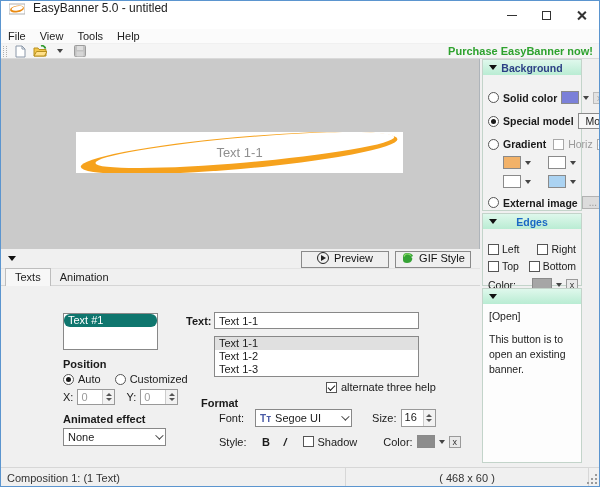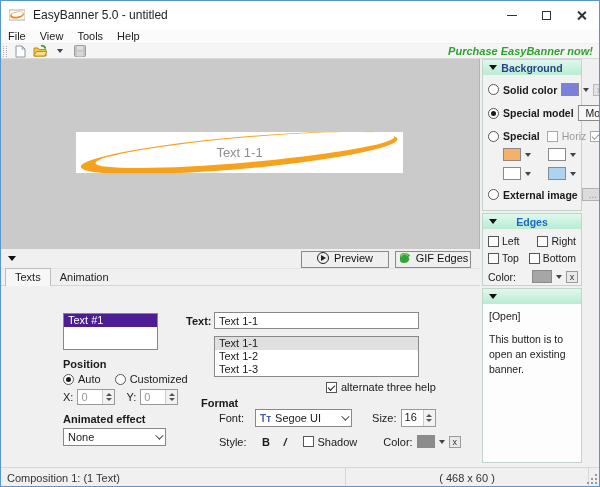--- a/index.html
+++ b/index.html
@@ -1,35 +1,35 @@
 <!DOCTYPE html>
 <html><head>
 <meta charset="utf-8">
 <style>
   * { box-sizing: border-box; margin: 0; padding: 0; }
   html,body { width:600px; height:487px; }
   body { font-family: "Liberation Sans", "DejaVu Sans", sans-serif; font-size: 11px; color:#1a1a1a; }
   #win { position:relative; width:600px; height:487px; background:#f0f0f0; border:1px solid #5b95cf; overflow:hidden; }
 
   
-  .titlebar { position:absolute; left:0; top:0; width:100%; height:28px; background:#ffffff; display:flex; align-items:center; }
+  .titlebar { position:absolute; left:0; top:0; width:100%; height:28px; background:#ffffff; display:flex; }
   .app-ico { width:16px; height:16px; margin:0 8px 0 8px; }
   .title-text { font-size:12px; color:#222; }
   .win-controls { position:absolute; right:0; top:0; height:28px; display:flex; }
   .win-btn { width:35px; height:28px; display:flex; align-items:center; justify-content:center; }
   .glyph-min { width:10px; height:1px; background:#333; display:block; }
   .glyph-max { width:9px; height:9px; border:1px solid #333; display:block; }
   .glyph-close { position:relative; width:11px; height:11px; display:block; }
   .glyph-close::before,.glyph-close::after { content:""; position:absolute; left:5px; top:0; width:1.5px; height:11px; background:#333; }
   .glyph-close::before { transform:rotate(45deg); } .glyph-close::after { transform:rotate(-45deg); }
 
   
   .menubar { position:absolute; left:0; top:28px; width:100%; height:15px; background:#fbfbfb; display:flex; align-items:center; border-bottom:1px solid #f0f0f0; }
   .menu-item { padding:0 7px; height:100%; display:flex; align-items:center; color:#222; }
-  .toolbar { position:absolute; left:0; top:43px; width:100%; height:15px; background:#f5f5f5; border-bottom:1px solid #d9d9d9; display:flex; align-items:center;font-style:italic; }
+  .toolbar { position:absolute; left:0; top:43px; width:100%; height:15px; background:#f5f5f5; border-bottom:1px solid #d9d9d9; display:flex; align-items:center; }
   .grip-v { width:4px; height:11px; margin:0 3px 0 2px; border-left:1px dotted #b0b0b0; border-right:1px dotted #b0b0b0; }
   .tb-ico { width:14px; height:13px; margin:0 3px; display:flex; align-items:center; justify-content:center; }
   .tri-down { width:0; height:0; border-left:3px solid transparent; border-right:3px solid transparent; border-top:4px solid #444; }
   .purchase { margin-left:auto; margin-right:6px; color:#2ea22e; font-weight:bold; }
 
   
   .canvas { position:absolute; left:0; top:58px; width:479px; height:190px; background:#cacaca; border-right:1px solid #aeb4ba; }
   .banner { position:absolute; left:75px; top:73px; width:327px; height:41px; background:#ffffff; overflow:hidden; }
   .banner svg { position:absolute; left:0; top:0; }
   .banner-label { position:absolute; left:0; top:0; width:100%; height:100%; display:flex; align-items:center; justify-content:center; font-size:13px; color:#8f8f8f; }
@@ -45,21 +45,21 @@
   .tabstrip { position:absolute; left:0; top:268px; width:479px; height:17px; background:#f0f0f0; border-bottom:1px solid #d5d5d5; display:flex; align-items:flex-end; padding-left:4px;text-align:center; }
   .tab { padding:2px 9px; color:#222; }
   .tab.sel { background:#f7f7f7; border:1px solid #bdbdbd; border-bottom:none; margin-bottom:-1px; padding-bottom:3px; }
   .tabcontent { position:absolute; left:0; top:286px; width:479px; height:180px; background:#f0f0f0; }
 
   
   .abs { position:absolute; }
   .bold { font-weight:bold; }
   .listbox { background:#fff; border:1px solid #888; }
   .lb-row { height:13px; line-height:13px; padding-left:4px; }
-  .lb-row.sel-blue { background:#4c1d95; color:#fff; }
+  .lb-row.sel-blue { background:#0f766e; color:#fff;border-radius:6px; }
   .lb-row.sel-gray { background:#e0e0e0; }
   .radio { display:inline-block; width:11px; height:11px; border:1px solid #555; border-radius:50%; background:#fff; vertical-align:-2px; position:relative; flex:none; }
   .radio.on::after { content:""; position:absolute; left:2px; top:2px; width:5px; height:5px; border-radius:50%; background:#1a1a1a; }
   .cbox { display:inline-block; width:11px; height:11px; border:1px solid #555; background:#fff; vertical-align:-2px; position:relative; flex:none; }
   .cbox.on::after { content:""; position:absolute; left:1px; top:2px; width:6px; height:3px; border-left:1.6px solid #1c1c1c; border-bottom:1.6px solid #1c1c1c; transform:rotate(-45deg); }
   .cbox.dis { border-color:#a8a8a8; }
   .cbox.dis.on::after { border-color:#9a9a9a; }
   .ctrl-row { display:flex; align-items:center; gap:4px; }
   .spinner { display:flex; background:#fff; border:1px solid #999; height:16px; }
   .spinner .val { flex:1; padding:1px 3px; }
@@ -76,21 +76,21 @@
   .xbtn { width:12px; height:12px; background:#e9e9e9; border:1px solid #9a9a9a; font-size:9px; line-height:10px; text-align:center; color:#333; flex:none; }
   .xbtn.dis { color:#aaa; border-color:#bbb; background:#e2e2e2; }
 
   
   .rightpanel { position:absolute; left:480px; top:58px; width:119px; height:408px; background:#f0f0f0; }
   .panel { position:absolute; left:1px; width:100px; background:#f2f2f2; border:1px solid #c3d4ca; }
   .p-head { height:15px; background:linear-gradient(#dff8ec, #b9ecd3); display:flex; align-items:center; position:relative; }
   .p-head .htri { position:absolute; left:6px; width:0; height:0; border-left:4px solid transparent; border-right:4px solid transparent; border-top:5px solid #111; }
   .p-title { width:100%; text-align:center; font-weight:bold; font-size:10.5px; }
   .p-title.bgc { color:#2c3f85; } .p-title.blu { color:#1a68c4; }
-  .p-body { padding:4px 5px 5px 5px; }
+  .p-body { padding:12px 5px 5px 5px; }
   .rp-row { display:flex; align-items:center; gap:4px; margin-top:6px; }
   .rp-label { font-weight:bold; font-size:10.5px; white-space:nowrap; }
   .rp-label.norm { font-weight:normal; }
   .rp-label.dis { color:#9a9a9a; font-weight:normal; }
   .mini-btn { margin-left:auto; background:#f7f7f7; border:1px solid #8a8a8a; padding:1px 7px; font-size:10.5px; }
   .browse-btn { margin-left:auto; background:#dcdcdc; border:1px solid #b2b2b2; color:#999; padding:0 6px; height:13px; line-height:11px; font-size:10px; }
   .qh-body { background:#fdfdfd; height:158px; padding:6px 6px; font-size:10.5px; color:#222; }
   .qh-cmd { margin-bottom:10px; }
   .qh-text { line-height:1.45; }
 
@@ -183,21 +183,21 @@
       <span class="play-ico">
           <i></i>
         </span>
       <span>Preview</span>
     </div>
     <div class="act-btn btn-gif">
       <svg width="13" height="12" viewBox="0 0 13 12">
           <path d="M2 5 q0 -4 4 -4 q5 0 6 3 l-2 1 q2 1 1 3 q-1 3 -5 3 q-4 0 -4 -3 z" fill="#35a235"></path>
           <path d="M3.2 4.6 q0.3 -2.6 3 -2.6 q3 0 3.6 1.6" fill="none" stroke="#8fe06a" stroke-width="1.2"></path>
         </svg>
-      <span>GIF Edges</span>
+      <span>GIF Style</span>
     </div>
   </div>
 
   <div class="tabstrip">
     <span class="tab sel">Texts</span>
     <span class="tab">Animation</span>
   </div>
 
   <div class="tabcontent">
 
@@ -309,21 +309,21 @@
           <span class="tri-down"></span>
           <span class="xbtn dis">x</span>
         </div>
         <div class="rp-row" style="margin-top:9px;">
           <span class="radio on"></span>
           <span class="rp-label">Special model</span>
           <span class="mini-btn">Modify</span>
         </div>
         <div class="rp-row" style="margin-top:9px;">
           <span class="radio"></span>
-          <span class="rp-label">Special</span>
+          <span class="rp-label">Gradient</span>
           <span class="cbox dis" style="margin-left:3px;"></span>
           <span class="rp-label dis">Horiz</span>
           <span class="cbox dis on"></span>
 
         </div>
         <div class="rp-row" style="margin-top:6px; padding-left:15px;">
           <span class="swatch" style="width: 18px; background: rgb(242, 178, 105);"></span>
           <span class="tri-down"></span>
           <span style="width:16px;"></span>
           <span class="swatch" style="width: 18px; background: rgb(255, 255, 255);"></span>

